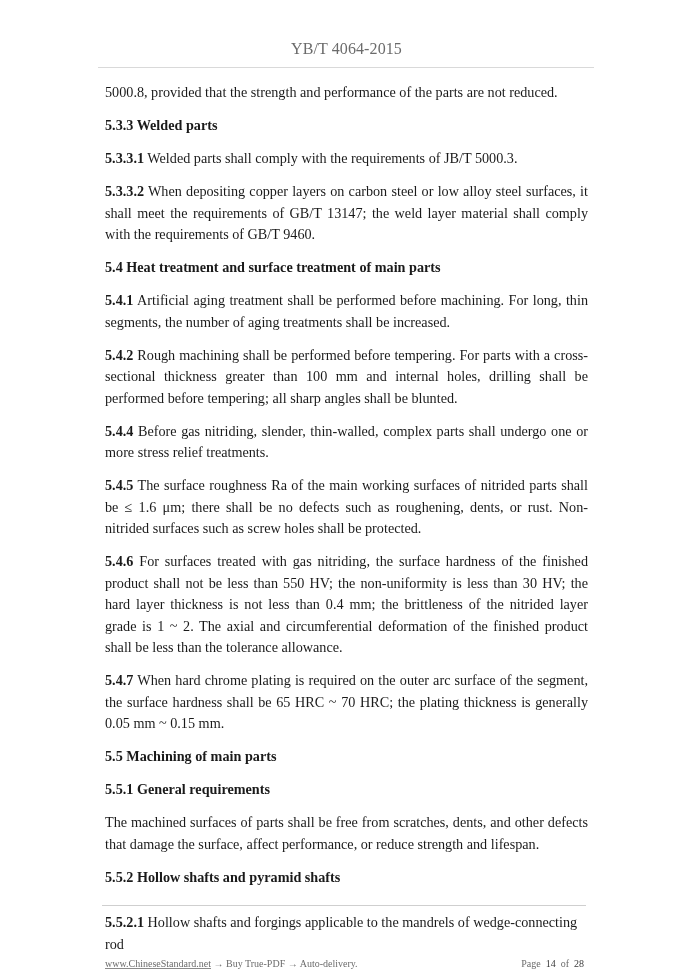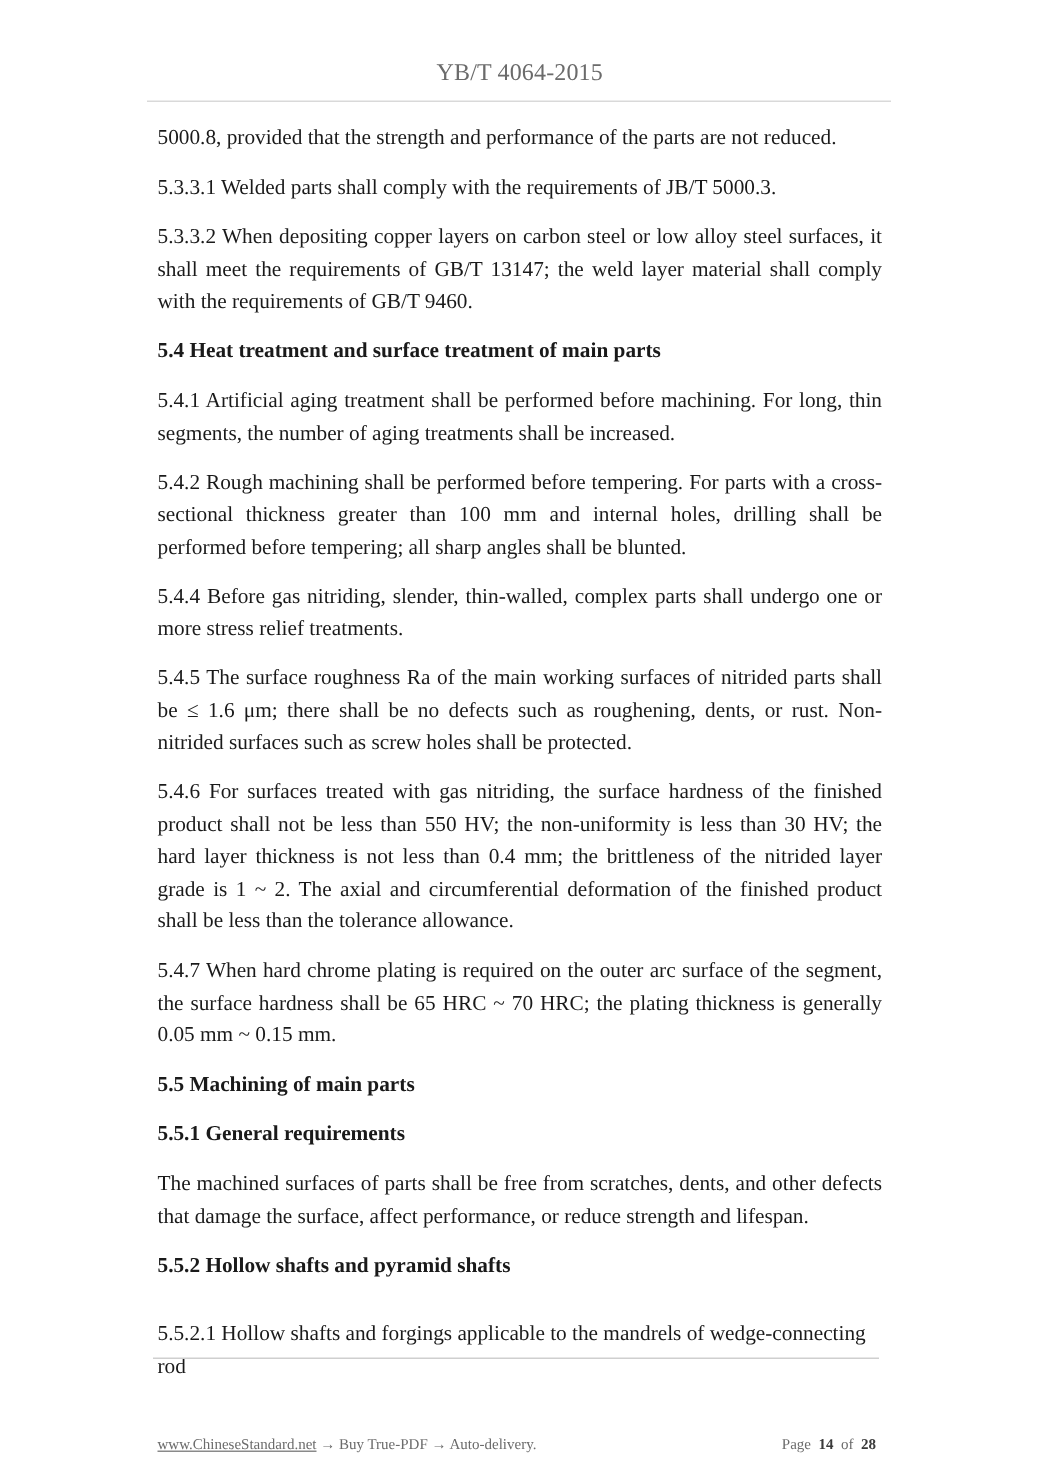--- a/index.html
+++ b/index.html
@@ -43,21 +43,21 @@
     }
     .para {
       margin: 0 0 11.5px 0;
       text-align: justify;
     }
     .heading {
       font-weight: bold;
       margin: 0 0 11.5px 0;
     }
     .num {
-      font-weight: normal;
+      font-weight: bold;
     }
     .footer-rule {
       position: absolute;
       left: 102px;
       width: 484px;
       top: 905px;
       height: 0;
       border-top: 1px solid #cfcfcf;
     }
     .footer {
@@ -69,34 +69,35 @@
       color: #6b6b6b;
       display: flex;
       justify-content: space-between;
     }
     .footer a {
       color: #6b6b6b;
       text-decoration: underline;
       text-decoration-color: #8a8a8a;
     }
     .footer .bold {
-      font-weight: bold;
+      font-weight: normal;
       color: #3a3a3a;
     }
     .footer .sp { display: inline-block; width: 5px; }
   </style>
 </head>
 <body>
 
 <div class="page-header">YB/T 4064-2015</div>
 <div class="header-rule"></div>
 
 <div class="content">
   <p class="para"><span>5000.8, provided that the strength and performance of the parts are not reduced.</span></p>
 
+  <p class="heading">5.3.3 Welded parts</p>
 
   <p class="para"><span class="num">5.3.3.1</span><span> Welded parts shall comply with the requirements of JB/T 5000.3.</span></p>
 
   <p class="para"><span class="num">5.3.3.2</span><span> When depositing copper layers on carbon steel or low alloy steel surfaces, it shall meet the requirements of GB/T 13147; the weld layer material shall comply with the requirements of GB/T 9460.</span></p>
 
   <p class="heading">5.4 Heat treatment and surface treatment of main parts</p>
 
   <p class="para"><span class="num">5.4.1</span><span> Artificial aging treatment shall be performed before machining. For long, thin segments, the number of aging treatments shall be increased.</span></p>
 
   <p class="para"><span class="num">5.4.2</span><span> Rough machining shall be performed before tempering. For parts with a cross-sectional thickness greater than 100 mm and internal holes, drilling shall be performed before tempering; all sharp angles shall be blunted.</span></p>

